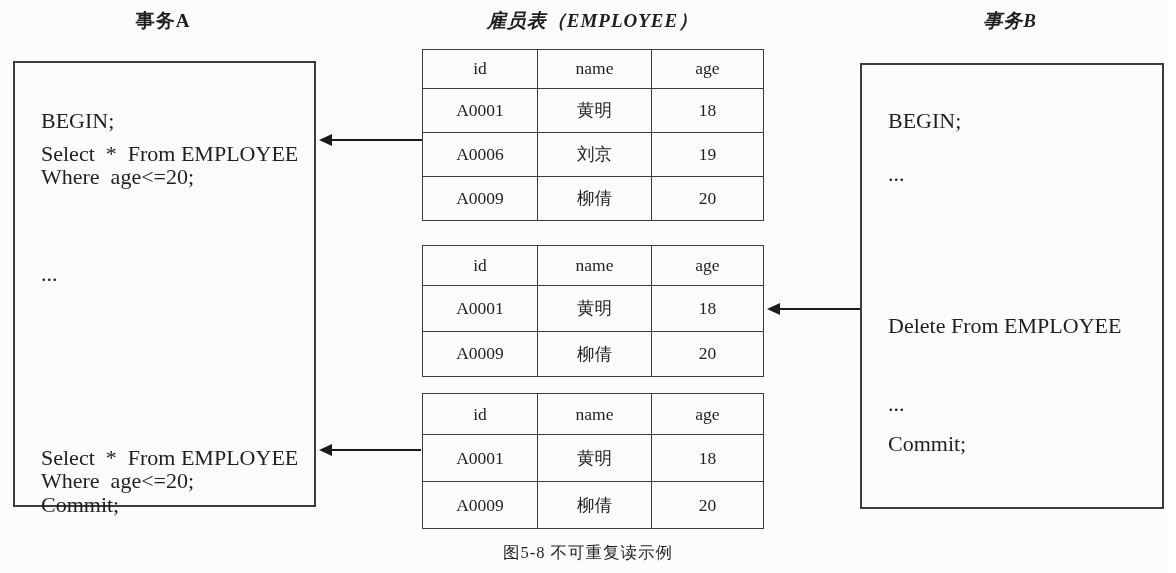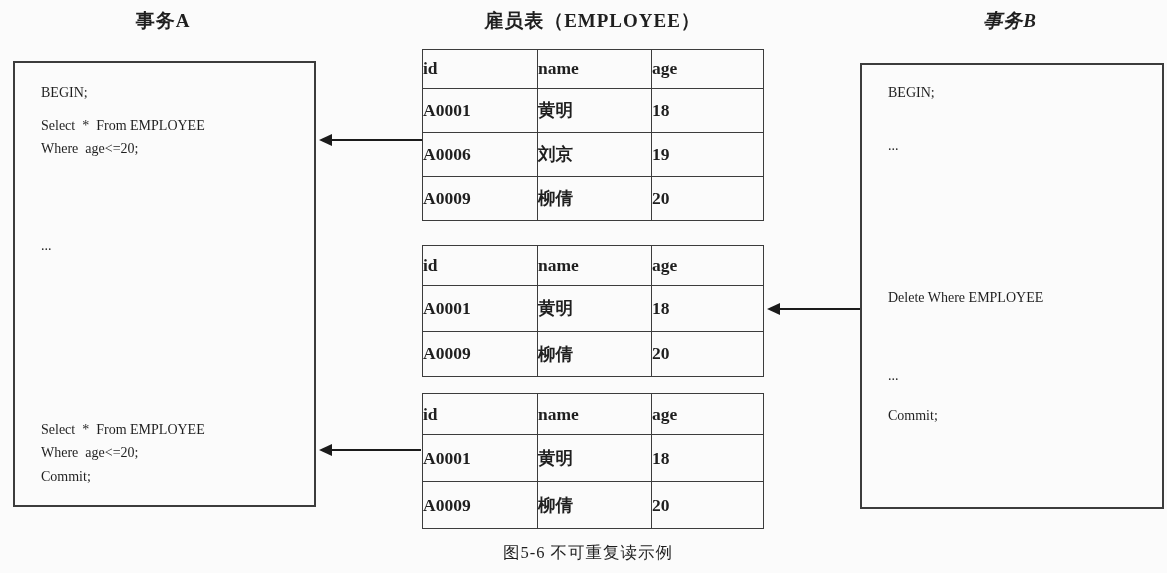--- a/index.html
+++ b/index.html
@@ -17,49 +17,50 @@
   .col-title{
     position:absolute;
     top:8px;
     text-align:center;
     font-size:19px;
     font-weight:bold;
     letter-spacing:1px;
     white-space:pre;
   }
   .title-a{left:13px;width:300px;}
-  .title-mid{left:422px;width:341px;}
+  .title-mid{left:422px;width:341px;font-style:italic;}
   .title-b{left:860px;width:300px;font-style:italic;}
   .txn-box{
     position:absolute;
     border:2px solid #3c3c3c;
     background:transparent;
   }
   .box-a{left:13px;top:61px;width:299px;height:442px;}
   .box-b{left:860px;top:63px;width:300px;height:442px;}
   .txn-line{
     position:absolute;
     left:26px;
-    font-size:14px;
+    font-size:22px;
     white-space:pre;
     line-height:22px;
+    margin-top:28px;
   }
   table.emp{
     position:absolute;
     left:422px;
     width:341px;
     border-collapse:collapse;
     table-layout:fixed;
     font-size:17.5px;
     background:transparent;
   }
   table.emp th,table.emp td{
     border:1.8px solid #3c3c3c;
-    text-align:left;
-    font-weight:bold;
+    text-align:center;
+    font-weight:normal;
     padding:0;
   }
   .t1{top:49px;height:172px;}
   .t2{top:245px;height:132px;}
   .t3{top:393px;height:136px;}
   .arrow{
     position:absolute;
     height:2px;
     background:#1b1b1b;
   }
@@ -98,21 +99,21 @@
     <div class="txn-line" style="top:75px">Where  age&lt;=20;</div>
     <div class="txn-line" style="top:172px">...</div>
     <div class="txn-line" style="top:356px">Select  *  From EMPLOYEE</div>
     <div class="txn-line" style="top:379px">Where  age&lt;=20;</div>
     <div class="txn-line" style="top:403px">Commit;</div>
   </div>
 
   <div class="txn-box box-b">
     <div class="txn-line" style="top:17px">BEGIN;</div>
     <div class="txn-line" style="top:70px">...</div>
-    <div class="txn-line" style="top:222px">Delete Where EMPLOYEE</div>
+    <div class="txn-line" style="top:222px">Delete From EMPLOYEE</div>
     <div class="txn-line" style="top:300px">...</div>
     <div class="txn-line" style="top:340px">Commit;</div>
   </div>
 
   <table class="emp t1">
     <colgroup>
         <col style="width:115px">
         <col style="width:114px">
         <col style="width:112px">
       </colgroup>
@@ -187,15 +188,15 @@
       <td>柳倩</td>
       <td>20</td>
     </tr>
   </tbody>
     </table>
 
   <div class="arrow arrow1"></div>
   <div class="arrow arrow2"></div>
   <div class="arrow arrow3"></div>
 
-  <div class="caption">图5-6 不可重复读示例</div>
+  <div class="caption">图5-8 不可重复读示例</div>
 
 </div>
 
 </body></html>

